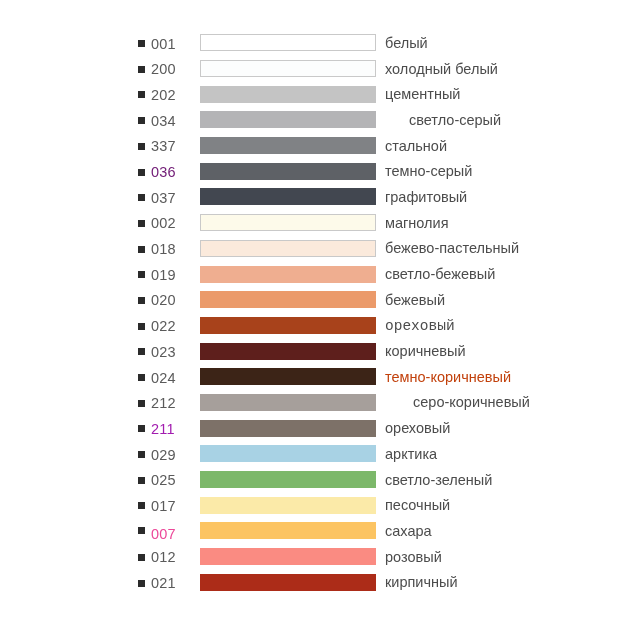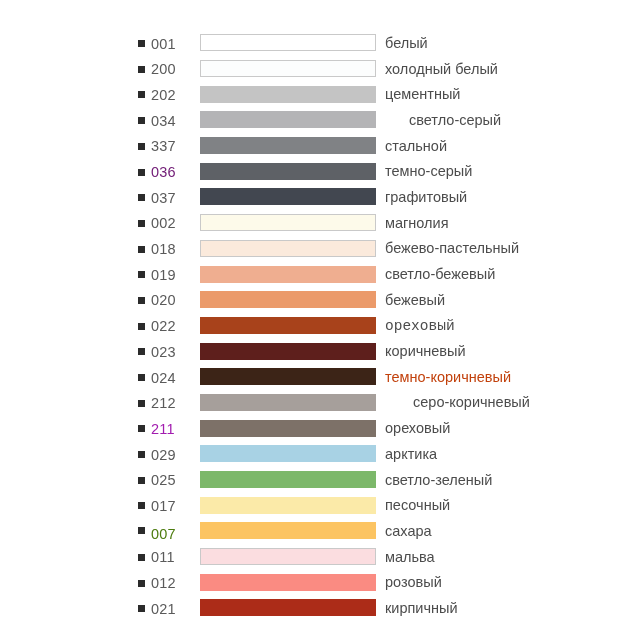--- a/index.html
+++ b/index.html
@@ -203,32 +203,25 @@
         <td class="cell-name"><span class="name-text" style="color: rgb(76, 76, 76);">светло-зеленый</span></td>
       </tr>
       <tr class="palette-row">
         <td class="cell-code"><span class="bullet" style="background: rgb(43, 43, 43);"></span><span class="code-text" style="color: rgb(90, 90, 90);">017</span></td>
         <td class="cell-swatch">
           <span class="swatch" style="background: rgb(251, 234, 168);"></span>
         </td>
         <td class="cell-name"><span class="name-text" style="color: rgb(76, 76, 76);">песочный</span></td>
       </tr>
       <tr class="palette-row">
-        <td class="cell-code"><span class="bullet" style="background: rgb(43, 43, 43);"></span><span class="code-text" style="color: #4d7c0f; margin-top: 7px;">007</span></td>
+        <td class="cell-code"><span class="bullet" style="background: rgb(43, 43, 43);"></span><span class="code-text" style="color: #ec4899; margin-top: 7px;">007</span></td>
         <td class="cell-swatch">
           <span class="swatch" style="background: rgb(252, 196, 98);"></span>
         </td>
         <td class="cell-name"><span class="name-text" style="color: rgb(76, 76, 76);">сахара</span></td>
-      </tr>
-      <tr class="palette-row">
-        <td class="cell-code"><span class="bullet" style="background: rgb(43, 43, 43);"></span><span class="code-text" style="color: rgb(90, 90, 90);">011</span></td>
-        <td class="cell-swatch">
-          <span class="swatch bordered" style="background: rgb(251, 221, 224); border-color: rgb(201, 201, 201);"></span>
-        </td>
-        <td class="cell-name"><span class="name-text" style="color: rgb(76, 76, 76);">мальва</span></td>
       </tr>
       <tr class="palette-row">
         <td class="cell-code"><span class="bullet" style="background: rgb(43, 43, 43);"></span><span class="code-text" style="color: rgb(90, 90, 90);">012</span></td>
         <td class="cell-swatch">
           <span class="swatch" style="background: rgb(250, 139, 130);"></span>
         </td>
         <td class="cell-name"><span class="name-text" style="color: rgb(76, 76, 76);">розовый</span></td>
       </tr>
       <tr class="palette-row">
         <td class="cell-code"><span class="bullet" style="background: rgb(43, 43, 43);"></span><span class="code-text" style="color: rgb(90, 90, 90);">021</span></td>

